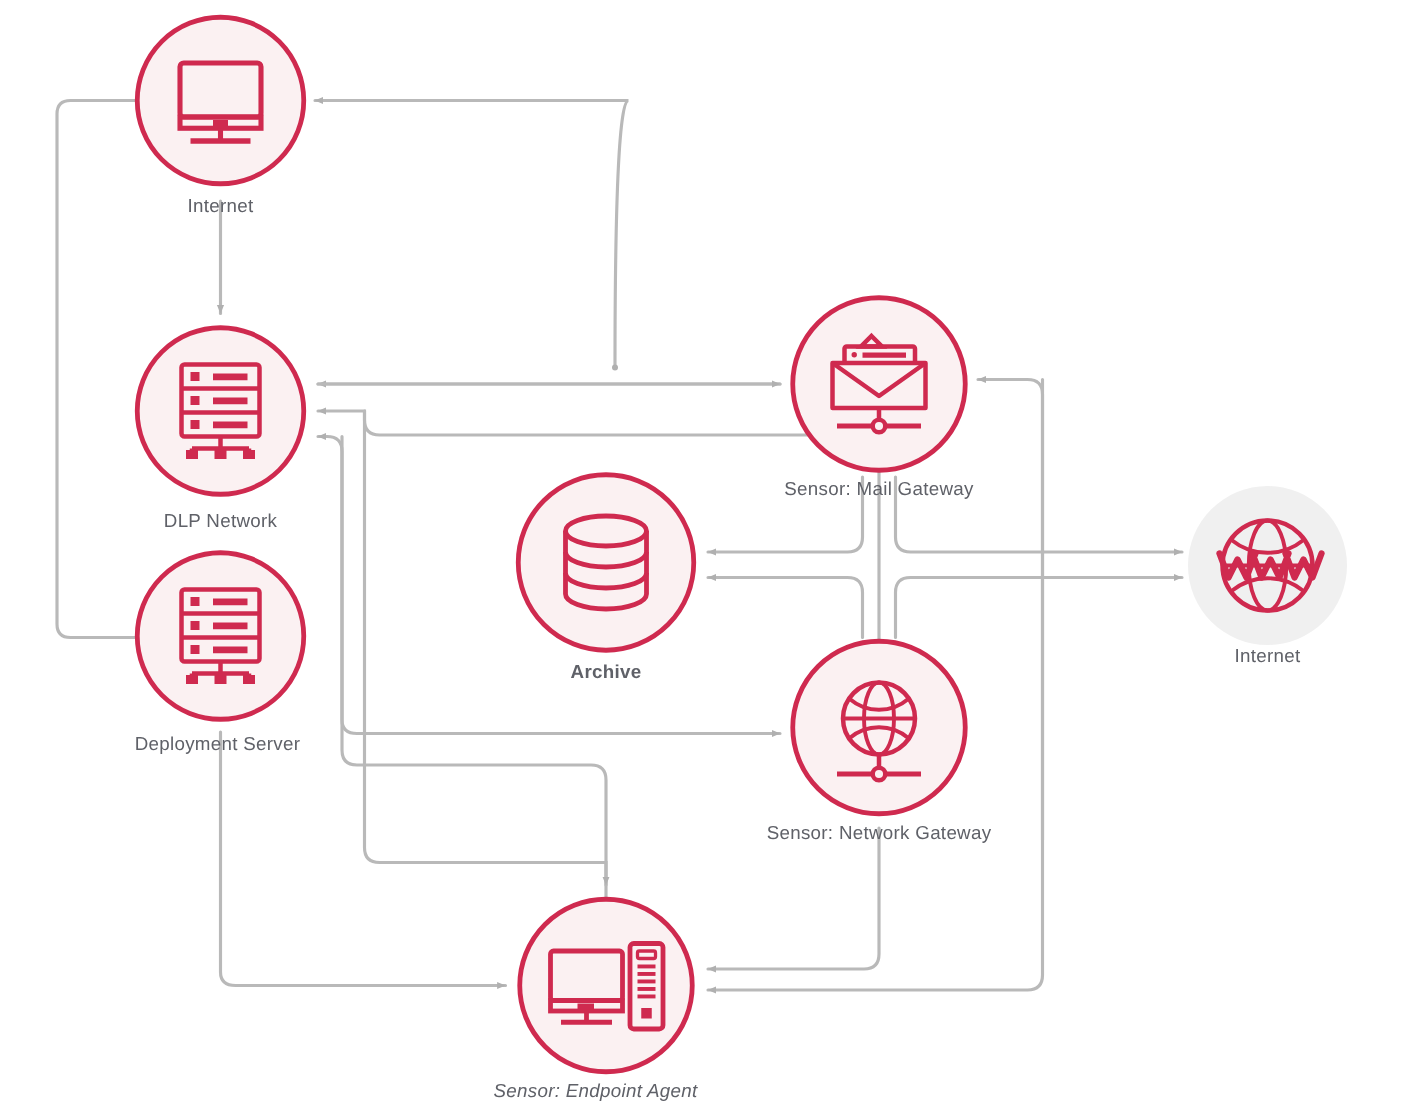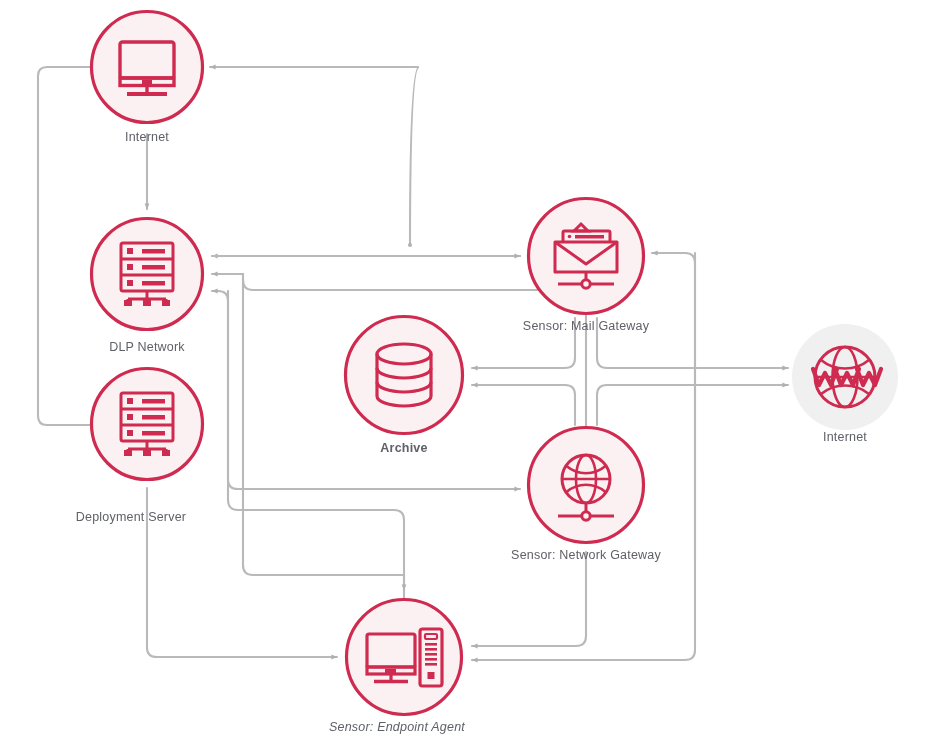--- a/index.html
+++ b/index.html
@@ -220,18 +220,18 @@
   <g>
     <circle cx="845" cy="377" r="53" fill="#f0f0f0" stroke="none"></circle>
     <g transform="translate(811,343)">
       <use href="#icon-www-globe"></use>
     </g>
   </g>
 </svg>
 
 <div class="node-label" style="left:147px; top:130px;">Internet</div>
 <div class="node-label" style="left:147px; top:340px;">DLP Network</div>
-<div class="node-label" style="left:131px; top:489px;margin-top:21px;">Deployment Server</div>
+<div class="node-label" style="left:145px; top:489px;">Deployment Server</div>
 <div class="node-label" style="left:404px; top:441px;font-weight:bold;">Archive</div>
 <div class="node-label" style="left:586px; top:319px;">Sensor: Mail Gateway</div>
 <div class="node-label" style="left:586px; top:548px;text-align:center;">Sensor: Network Gateway</div>
 <div class="node-label" style="left:397px; top:720px;font-style:italic;">Sensor: Endpoint Agent</div>
 <div class="node-label" style="left:845px; top:430px;">Internet</div>
 
 </body></html>

